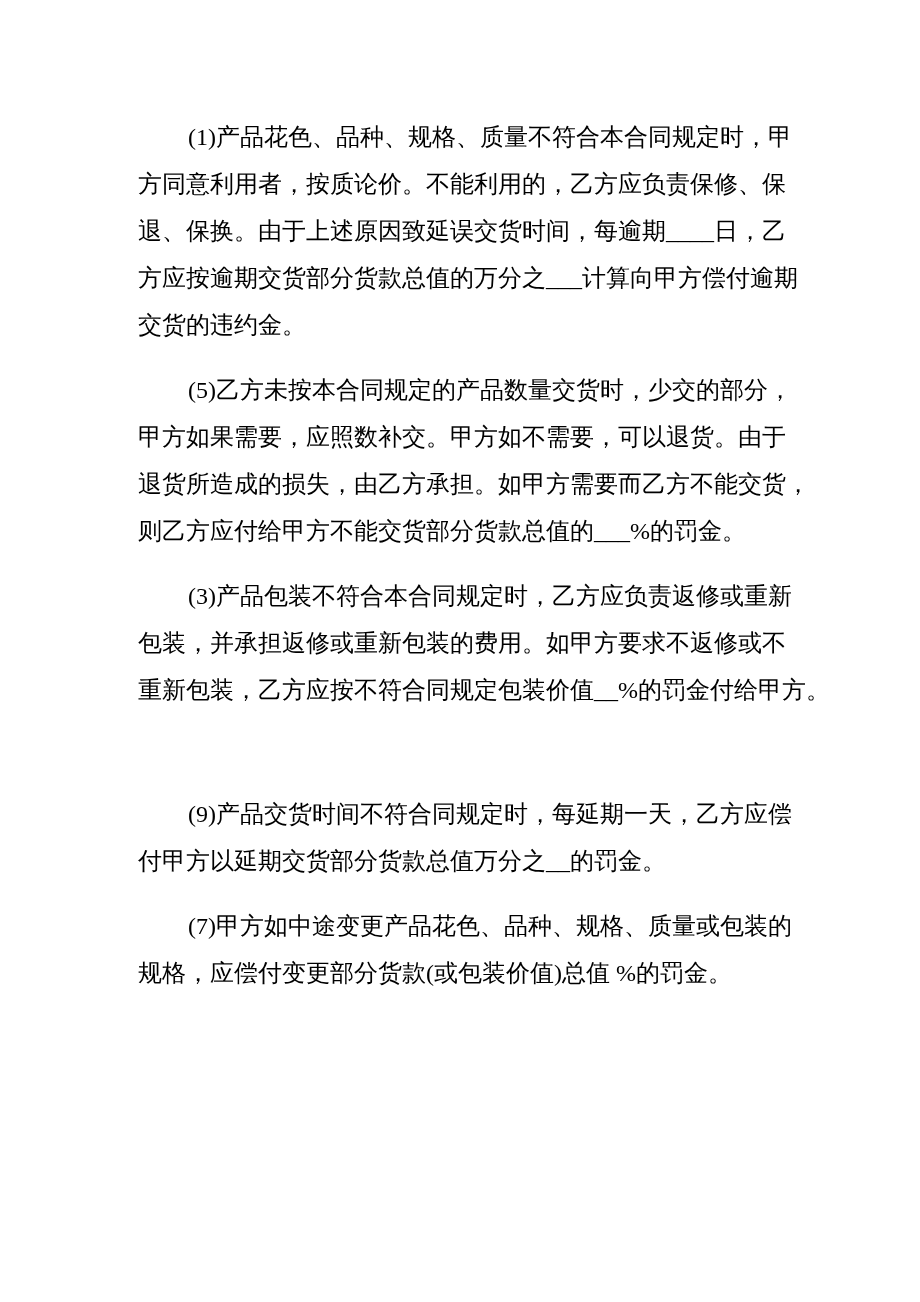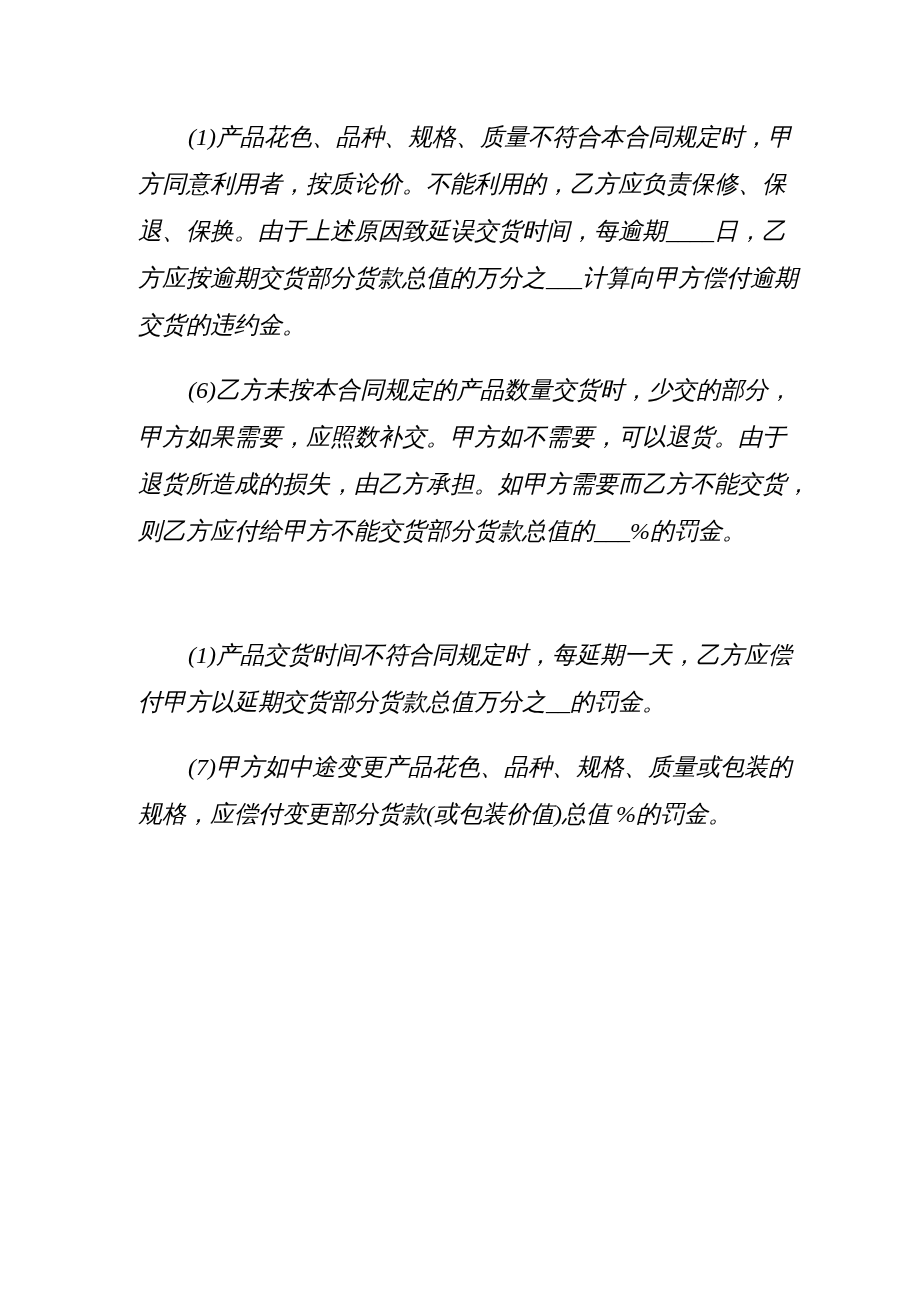--- a/index.html
+++ b/index.html
@@ -19,21 +19,20 @@
     left: 0;
     width: 920px;
     height: 1302px;
     background: #ffffff;
   }
   .doc-body {
     position: absolute;
     top: 114px;
     left: 138px;
     width: 660px;
-    font-style: italic;
   }
   .para {
     font-family: "Liberation Serif", "DejaVu Serif", serif;
     font-size: 24px;
     line-height: 47px;
     color: #000000;
     white-space: pre;          
     text-indent: 50px;         
     text-align: left;
     margin: 0 0 18px 0;
@@ -50,29 +49,32 @@
 
 <div class="page">
   <div class="doc-body">
 
     <div class="para">(1)产品花色、品种、规格、质量不符合本合同规定时，甲
 方同意利用者，按质论价。不能利用的，乙方应负责保修、保
 退、保换。由于上述原因致延误交货时间，每逾期____日，乙
 方应按逾期交货部分货款总值的万分之___计算向甲方偿付逾期
 交货的违约金。</div>
 
-    <div class="para">(6)乙方未按本合同规定的产品数量交货时，少交的部分，
+    <div class="para">(5)乙方未按本合同规定的产品数量交货时，少交的部分，
 甲方如果需要，应照数补交。甲方如不需要，可以退货。由于
 退货所造成的损失，由乙方承担。如甲方需要而乙方不能交货，
 则乙方应付给甲方不能交货部分货款总值的___%的罚金。</div>
 
+    <div class="para">(3)产品包装不符合本合同规定时，乙方应负责返修或重新
+包装，并承担返修或重新包装的费用。如甲方要求不返修或不
+重新包装，乙方应按不符合同规定包装价值__%的罚金付给甲方。</div>
 
     <div class="para-spacer"></div>
 
-    <div class="para">(1)产品交货时间不符合同规定时，每延期一天，乙方应偿
+    <div class="para">(9)产品交货时间不符合同规定时，每延期一天，乙方应偿
 付甲方以延期交货部分货款总值万分之__的罚金。</div>
 
 
     <div class="para">(7)甲方如中途变更产品花色、品种、规格、质量或包装的
 规格，应偿付变更部分货款(或包装价值)总值 %的罚金。</div>
 
   </div>
 </div>
 
 </body></html>

